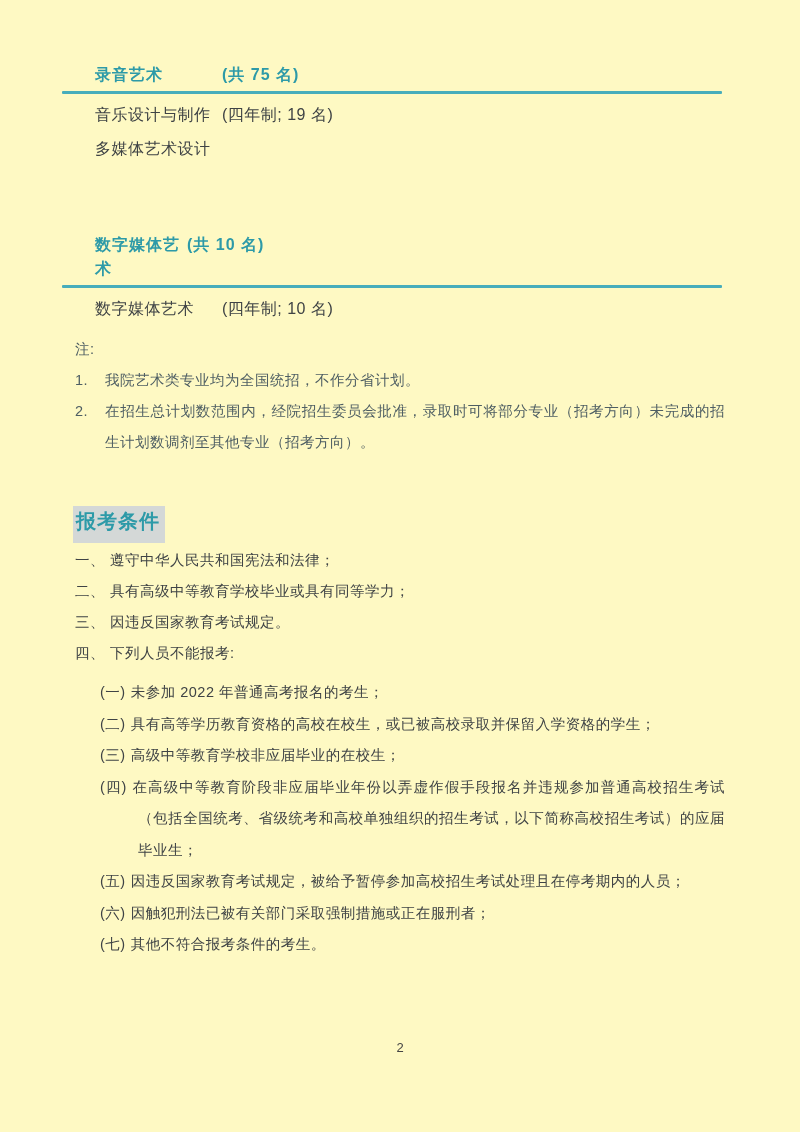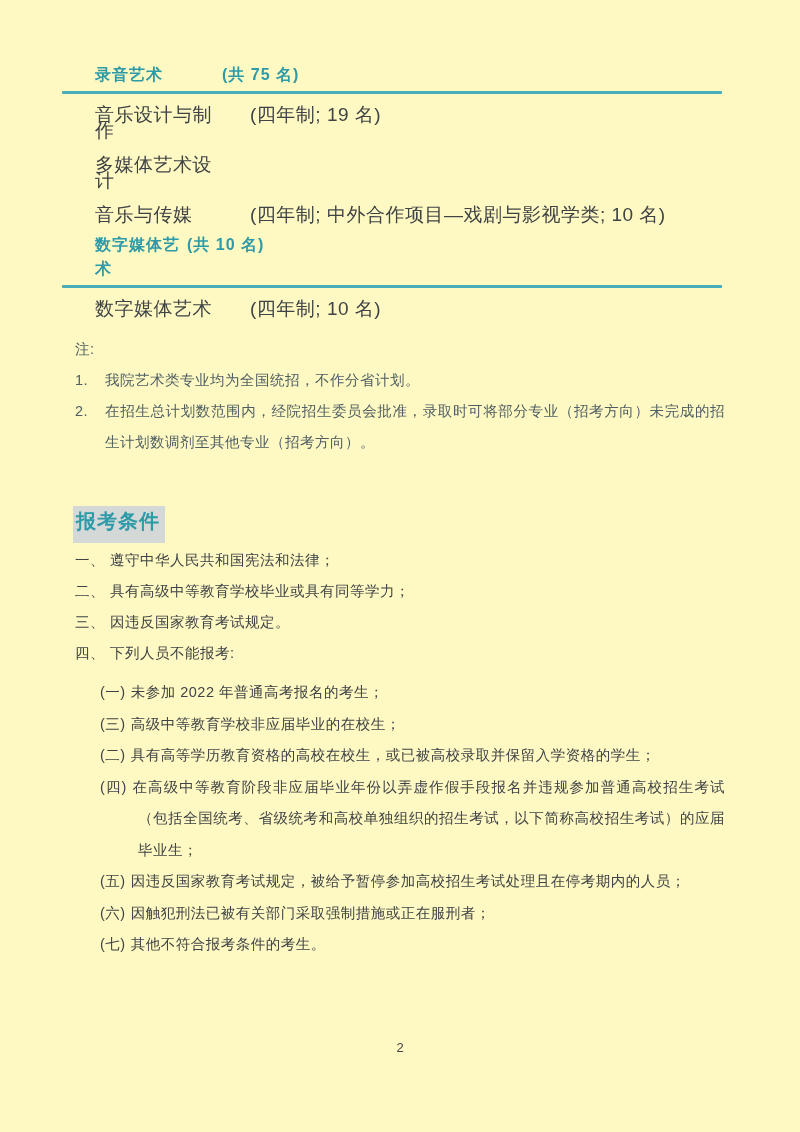--- a/index.html
+++ b/index.html
@@ -38,26 +38,25 @@
     margin-top: 4px;
     height: 3px;
     background: #47adbb;
     border-radius: 1px;
   }
 
   .rows { margin-top: 13px; }
   .major-row {
     display: flex;
     padding-left: 33px;
-    font-size: 19px;
+    font-size: 16px;
     line-height: 16px;
     margin-bottom: 18px;
     color: #3f4345;
     letter-spacing: 0.5px;
-    gap: 28px;
   }
   .major-row .col-name { width: 127px; flex: none; }
   .major-row .col-detail { flex: 1; }
 
   
   .notes {
     position: absolute;
     top: 334px;
     left: 75px;
     width: 650px;
@@ -134,24 +133,20 @@
     </div>
     <div class="sec-rule"></div>
     <div class="rows">
       <div class="major-row">
         <span class="col-name">音乐设计与制作</span>
         <span class="col-detail">(四年制; 19 名)</span>
       </div>
       <div class="major-row">
         <span class="col-name">多媒体艺术设计</span>
       </div>
-      <div class="major-row">
-        <span class="col-name">音乐与传媒</span>
-        <span class="col-detail">(四年制; 中外合作项目—戏剧与影视学类; 10 名)</span>
-      </div>
     </div>
   </section>
 
   <section class="major-section sec-2">
     <div class="sec-head">
       <span class="sec-title">数字媒体艺术</span>
       <span class="sec-quota">(共 10 名)</span>
     </div>
     <div class="sec-rule"></div>
     <div class="rows">
@@ -192,26 +187,26 @@
     <div class="cond-item">
       <span class="cond-num">四、</span>
       <span class="cond-text">下列人员不能报考:</span>
     </div>
 
     <div class="cond-sublist">
       <p class="cond-subitem">
         <span class="sub-marker">(一)</span><span>未参加 2022 年普通高考报名的考生；</span>
       </p>
       <p class="cond-subitem">
+        <span class="sub-marker">(二)</span><span>具有高等学历教育资格的高校在校生，或已被高校录取并保留入学资格的学生；</span>
+      </p>
+      <p class="cond-subitem">
         <span class="sub-marker">(三)</span><span>高级中等教育学校非应届毕业的在校生；</span>
       </p>
       <p class="cond-subitem">
-        <span class="sub-marker">(二)</span><span>具有高等学历教育资格的高校在校生，或已被高校录取并保留入学资格的学生；</span>
-      </p>
-      <p class="cond-subitem">
         <span class="sub-marker">(四)</span><span>在高级中等教育阶段非应届毕业年份以弄虚作假手段报名并违规参加普通高校招生考试（包括全国统考、省级统考和高校单独组织的招生考试，以下简称高校招生考试）的应届毕业生；</span>
       </p>
       <p class="cond-subitem">
         <span class="sub-marker">(五)</span><span>因违反国家教育考试规定，被给予暂停参加高校招生考试处理且在停考期内的人员；</span>
       </p>
       <p class="cond-subitem">
         <span class="sub-marker">(六)</span><span>因触犯刑法已被有关部门采取强制措施或正在服刑者；</span>
       </p>
       <p class="cond-subitem">
         <span class="sub-marker">(七)</span><span>其他不符合报考条件的考生。</span>

